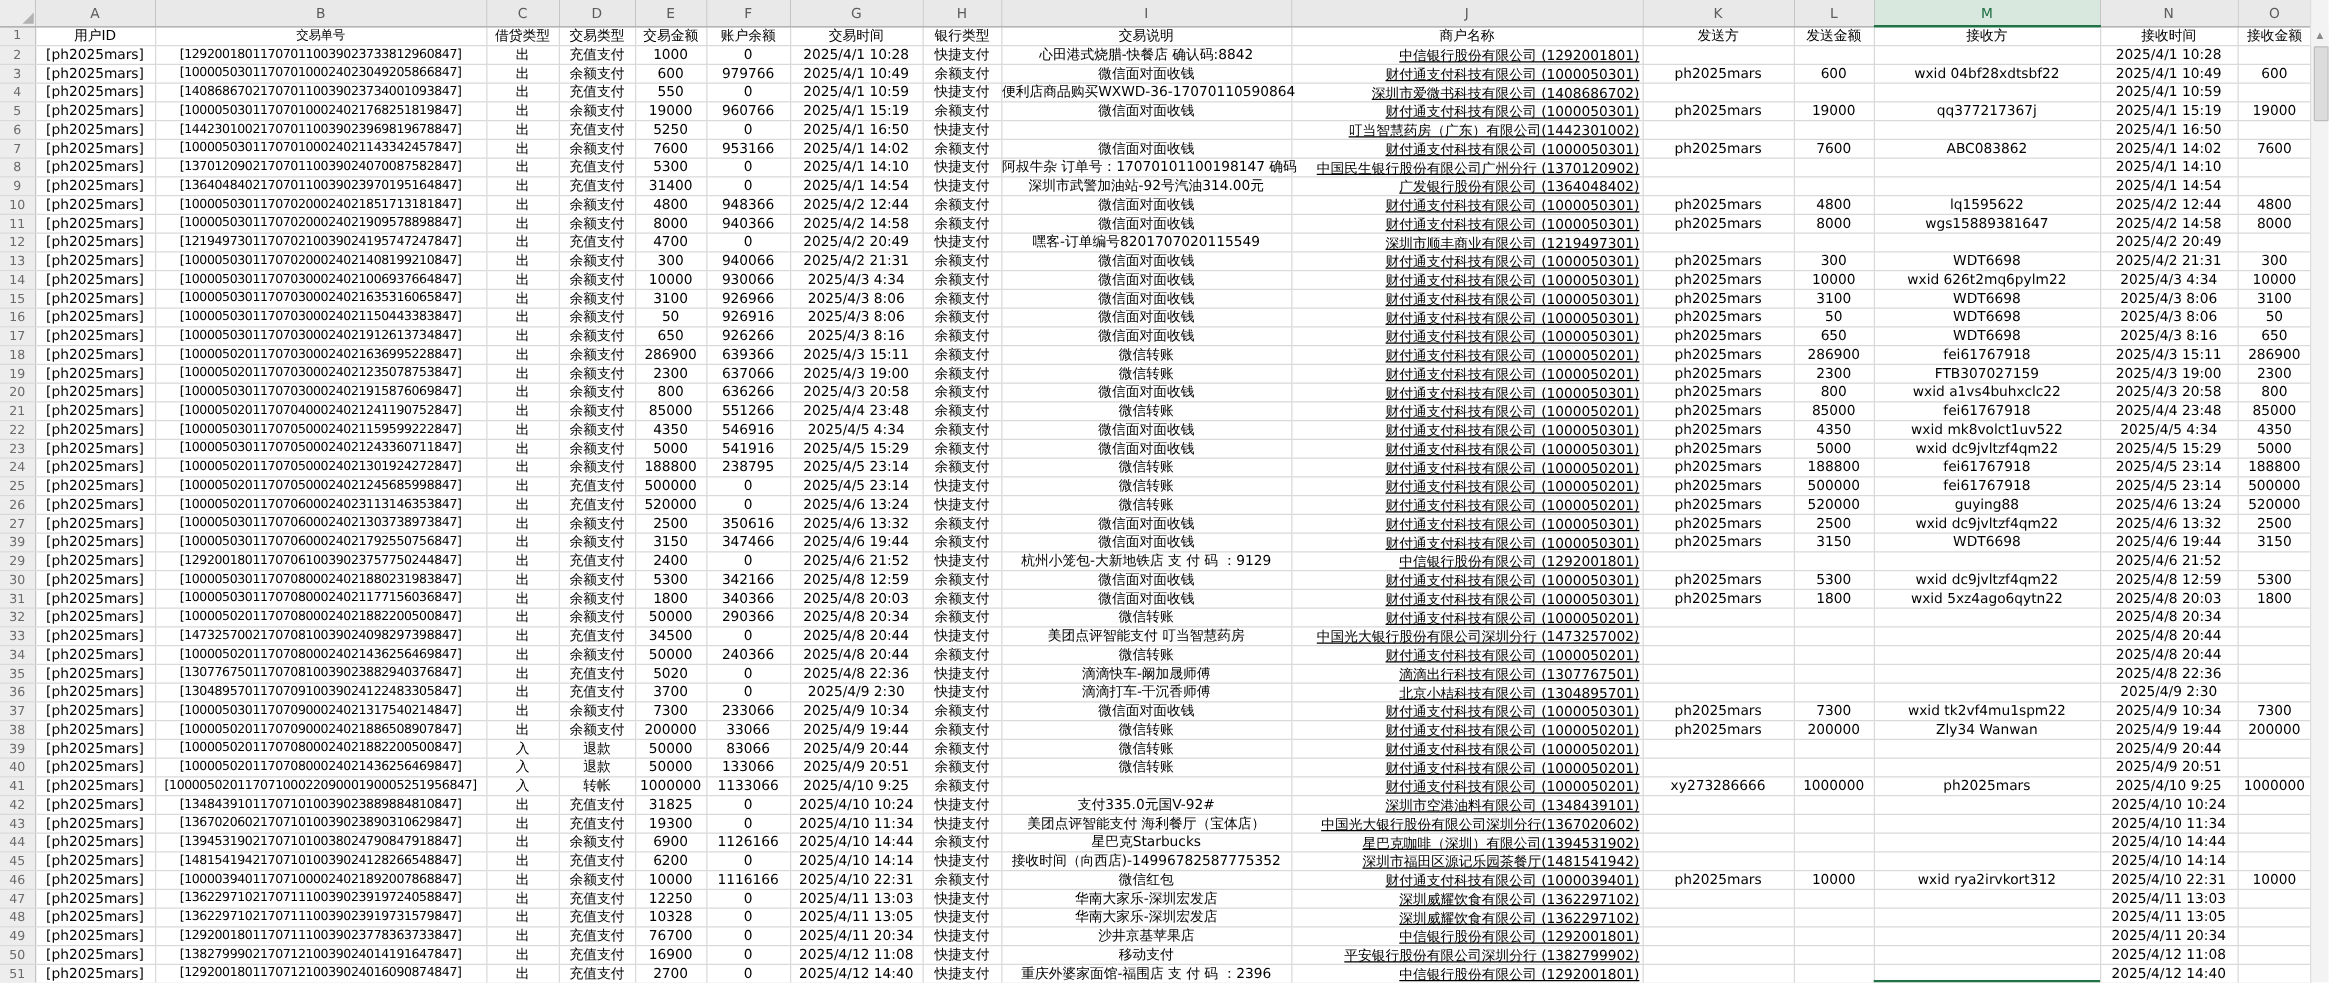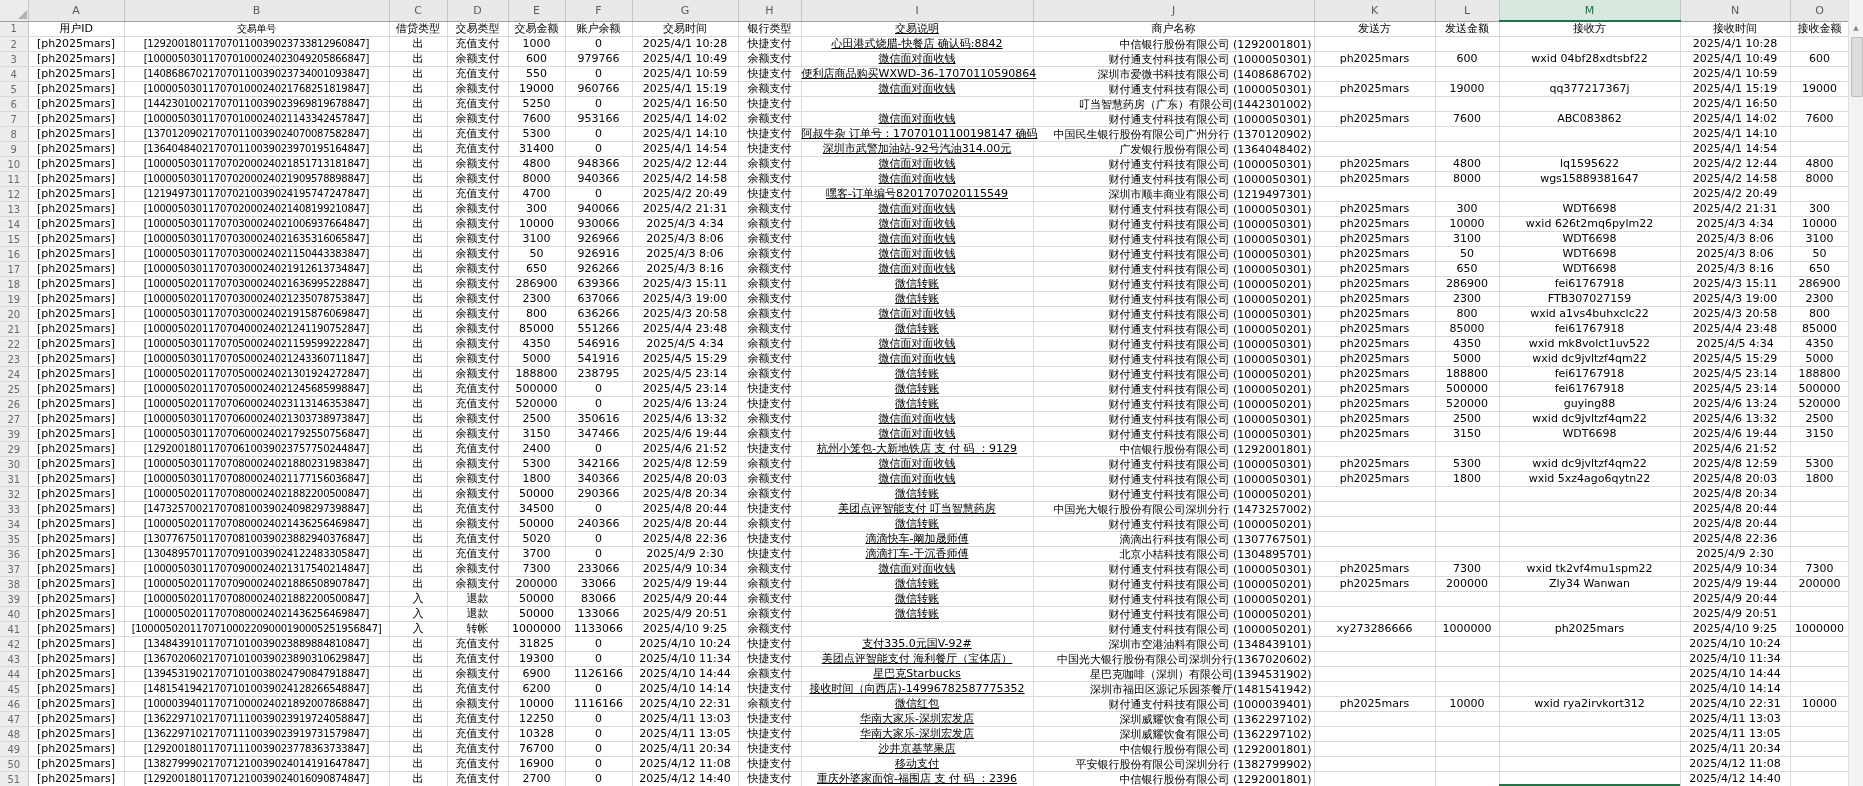--- a/index.html
+++ b/index.html
@@ -15,23 +15,23 @@
   .hcell.sel{background:#d8e8de;color:#1d6f42;border-bottom:2px solid #217346;}
   .corner{background:#ececec;}
   .tri{position:absolute;right:1px;bottom:2px;width:0;height:0;display:block;
        border-left:9px solid transparent;border-bottom:9px solid #b2b2b2;}
   .rn{background:#ededed;border-right:1px solid #c4c4c4;border-bottom:1px solid #d9d9d9;
       font-size:10px;color:#6a6a6a;font-weight:normal;text-align:center;vertical-align:middle;}
   td.c{height:15px;border-right:1px solid #d9d9d9;border-bottom:1px solid #d9d9d9;
        font-size:11px;line-height:14px;color:#000;text-align:center;vertical-align:middle;
        white-space:nowrap;overflow:hidden;}
   td.c.col1{font-size:10px;letter-spacing:-0.3px;}
-  td.c.col8{overflow:visible;text-decoration:underline;}
+  td.c.col8{overflow:visible;}
   td.c.col9{position:relative;overflow:visible;text-align:center;}
-  td.c.col9 span{position:absolute;right:2px;top:0;height:15px;line-height:15px;white-space:nowrap;}
+  td.c.col9 span{position:absolute;right:2px;top:0;height:15px;line-height:15px;white-space:nowrap;text-decoration:underline;}
   .active-cell-line{position:absolute;left:1499px;top:784px;width:181px;height:2px;background:#217346;}
   .vscroll{position:absolute;right:0;top:0;width:14px;height:786px;background:#f3f3f3;border-left:1px solid #dedede;}
   .varrow{position:absolute;top:21px;left:0;width:14px;height:14px;font-size:7px;color:#8a8a8a;
           text-align:center;line-height:14px;background:#f3f3f3;}
   .vthumb{position:absolute;top:37px;left:2px;width:10px;height:58px;background:#dcdcdc;
           border:1px solid #bdbdbd;border-radius:1px;}
 </style>
 </head>
 <body>
 

